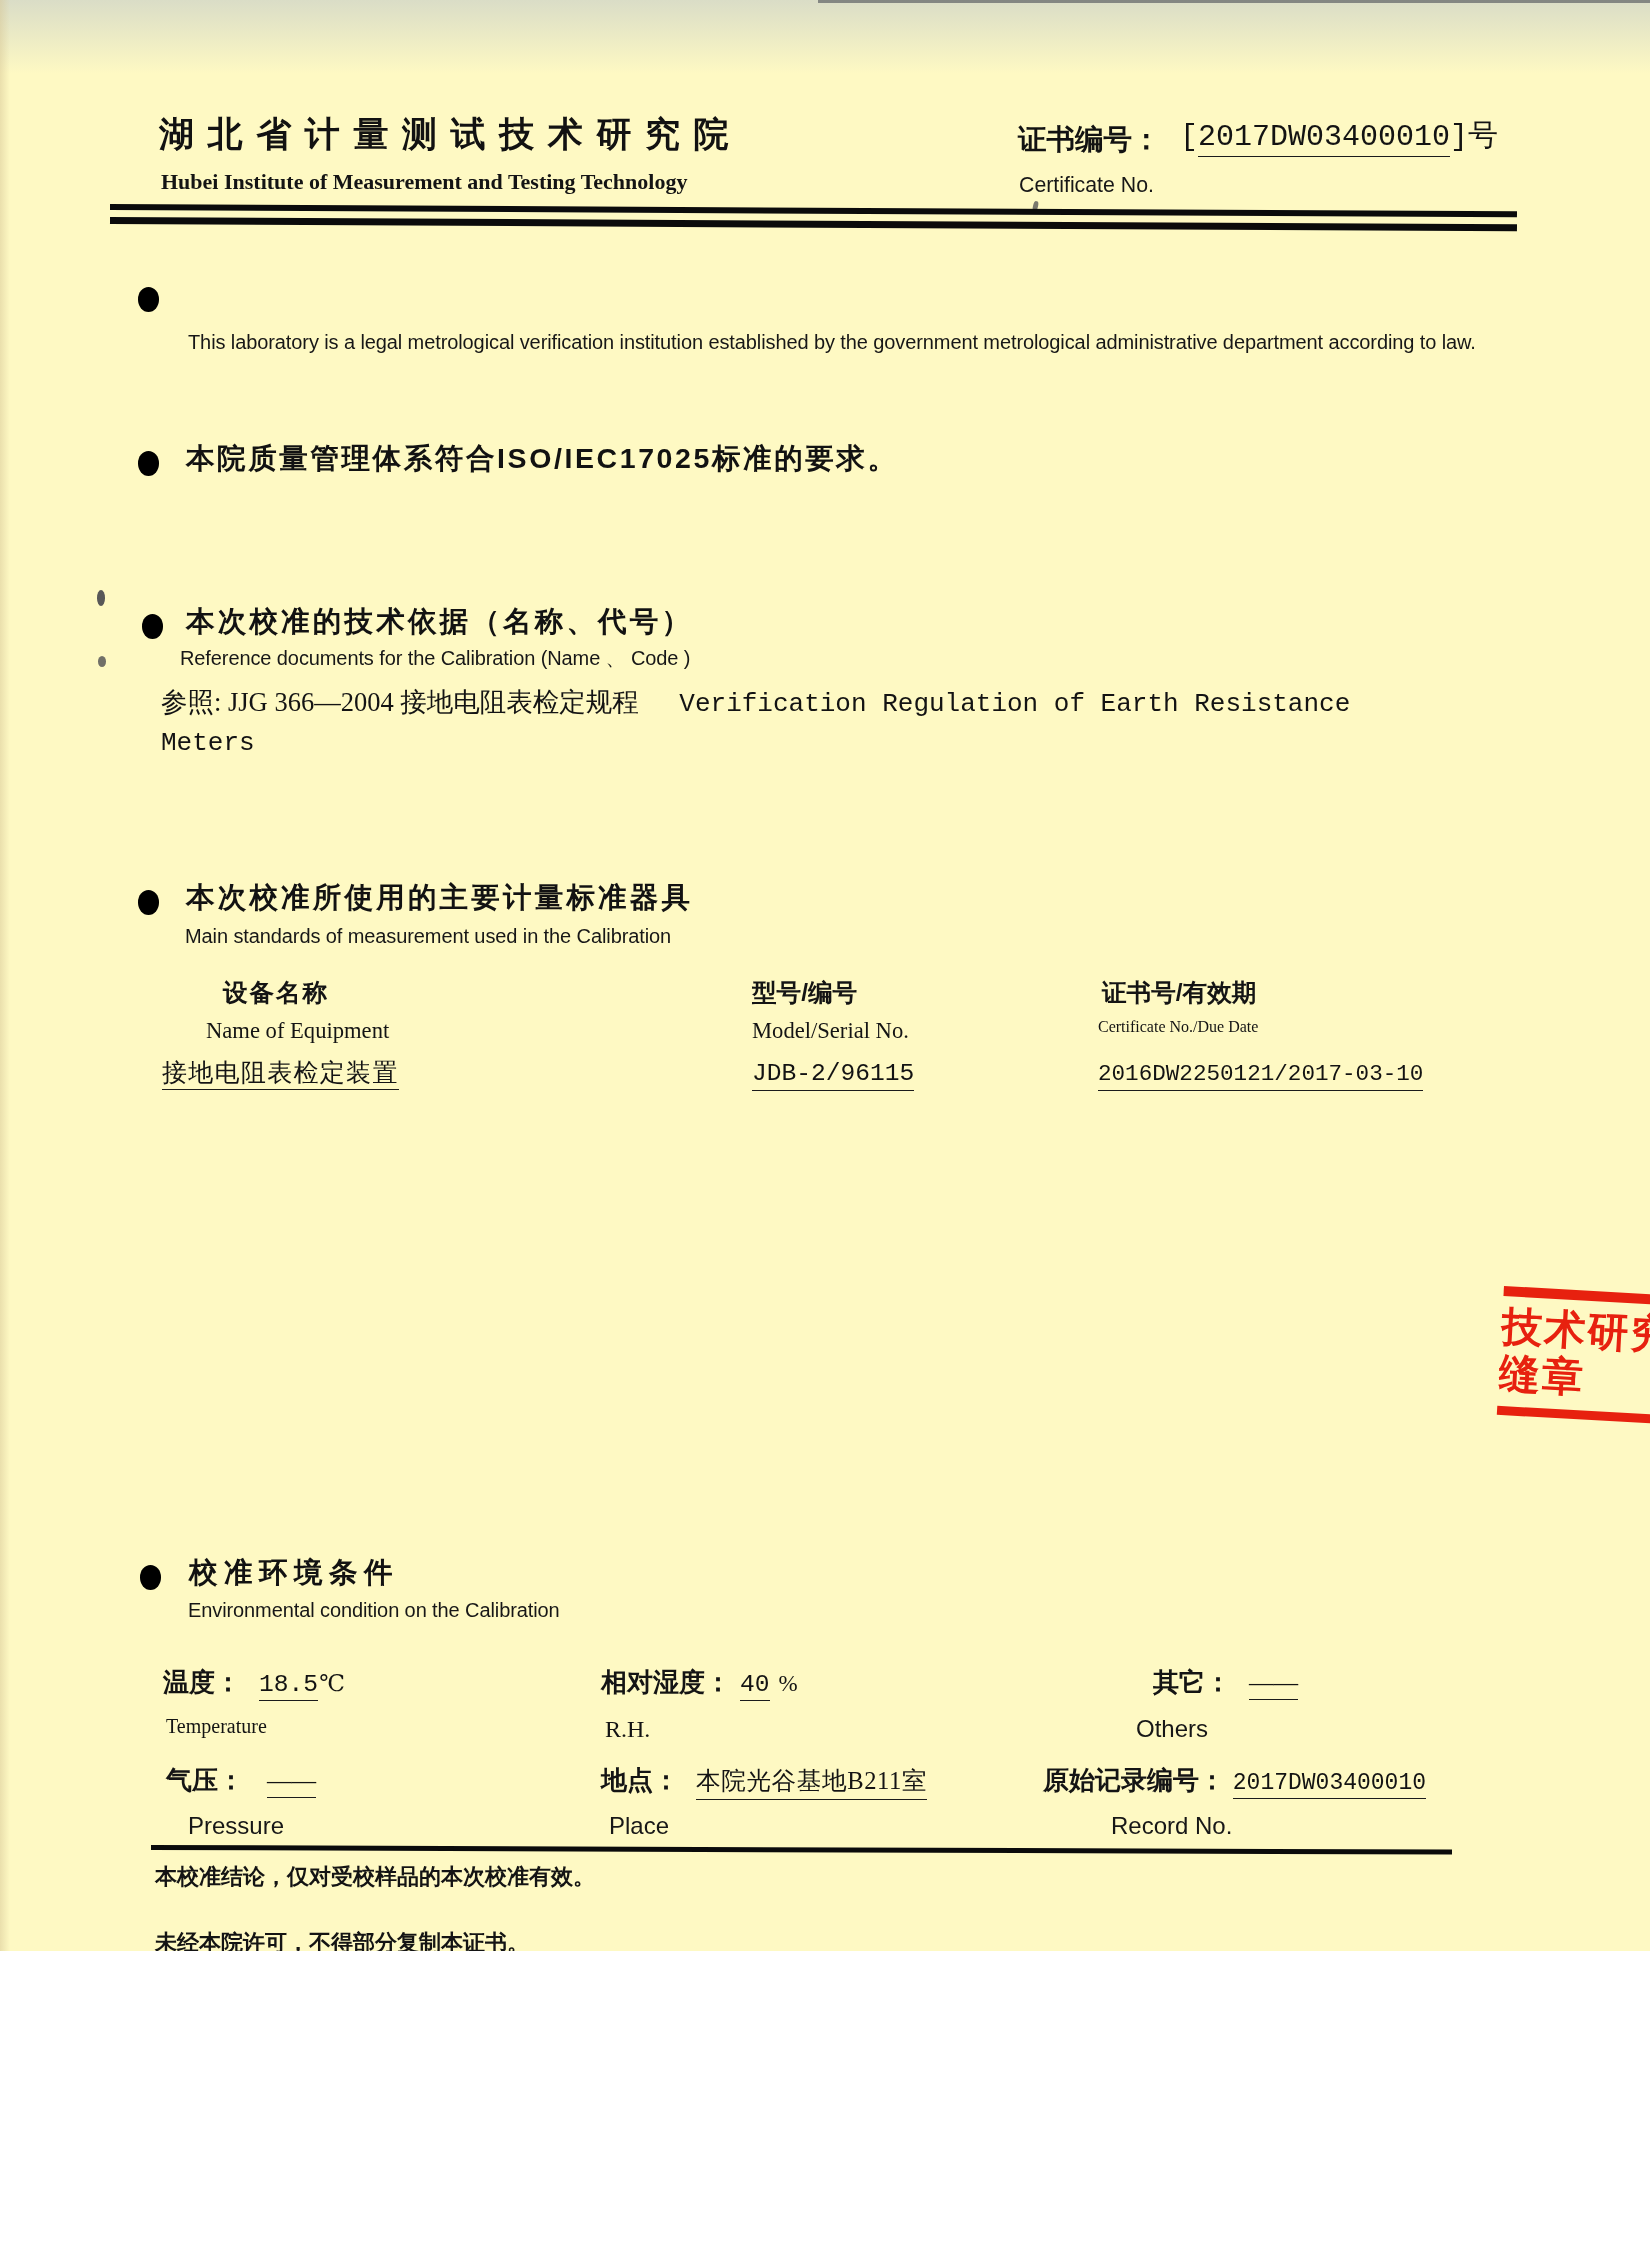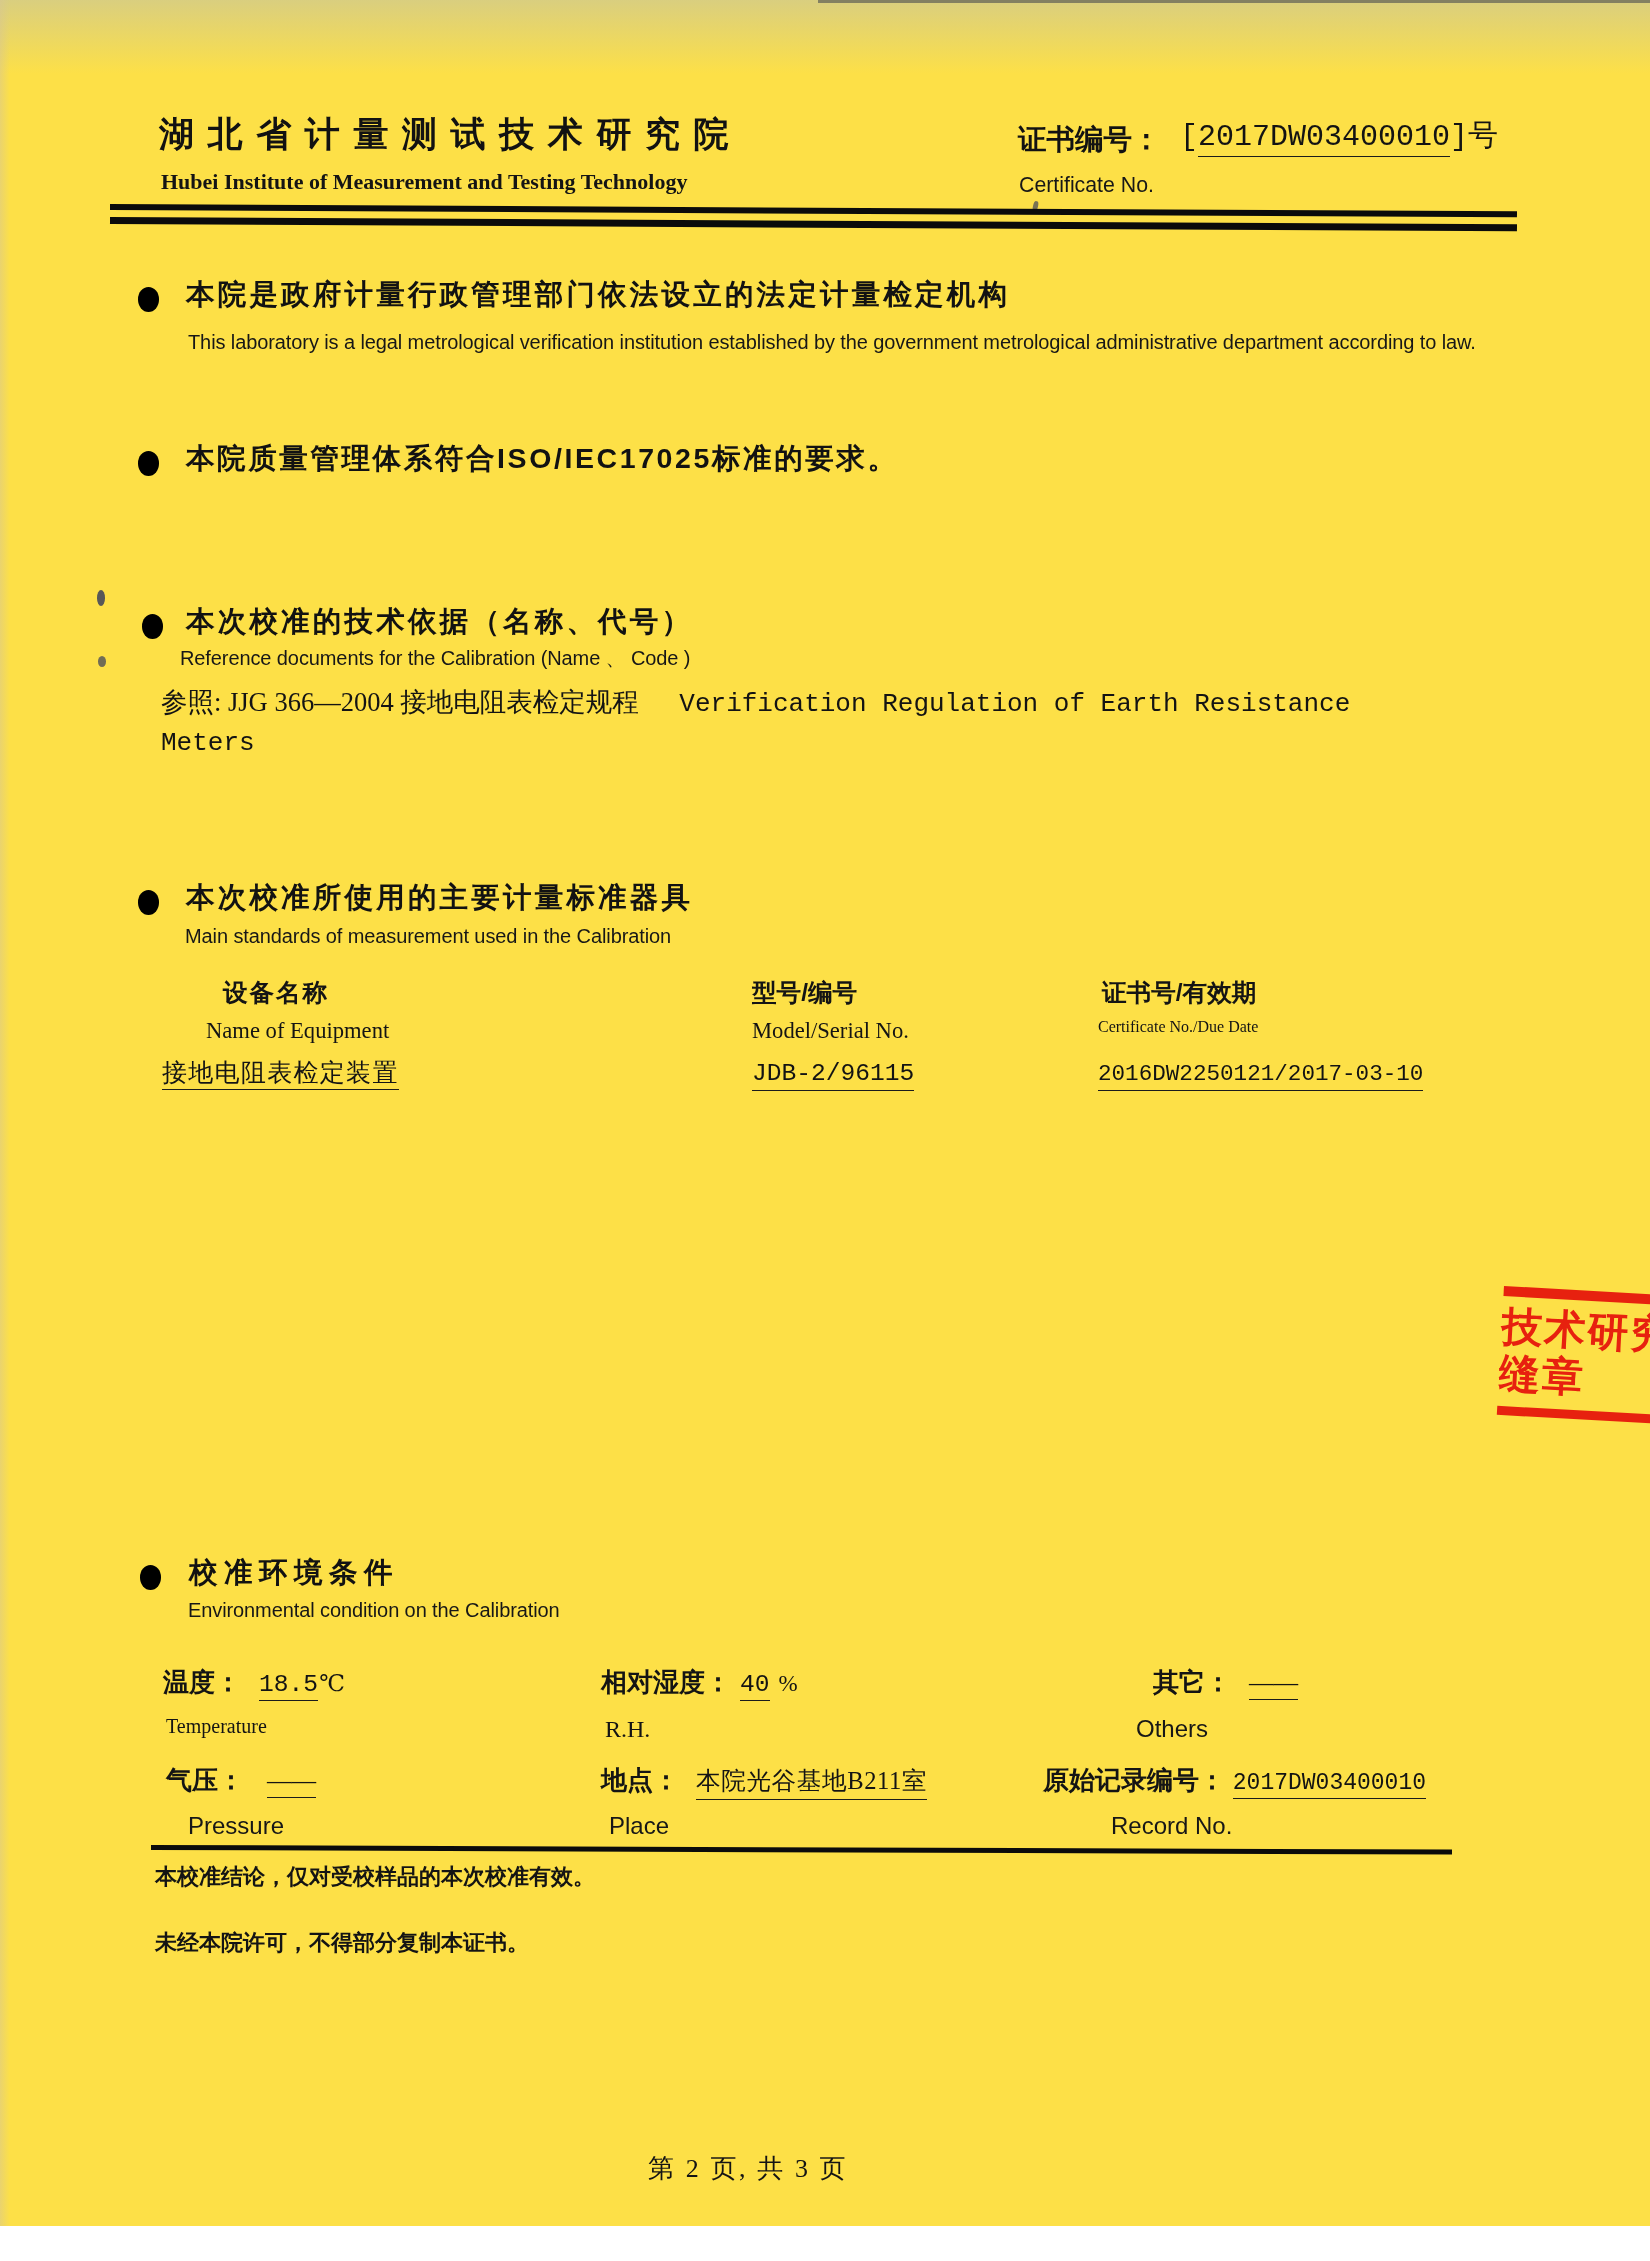--- a/index.html
+++ b/index.html
@@ -1,19 +1,19 @@
 <!DOCTYPE html>
 <html style="font-size:10.3px"><head>
 <meta charset="utf-8">
 <style>
   html,body{margin:0;padding:0;background:#ffffff;}
   .page{
     position:relative;
-    width:1651px;height:2226px;
-    background:#fde047;
+    width:1651px;height:1951px;
+    background:#fef9c3;
     overflow:hidden;
     font-family:"Liberation Serif",serif;
     color:#151515;
   }
   .abs{position:absolute;line-height:1.18;white-space:nowrap;}
   .hei{font-family:"Liberation Sans","DejaVu Sans",sans-serif;font-weight:bold;color:#121212;}
   .hei-md{font-family:"Liberation Sans","DejaVu Sans",sans-serif;font-weight:600;color:#141414;}
   .song{font-family:"Liberation Serif","DejaVu Serif",serif;color:#141414;}
   .sans{font-family:"Liberation Sans","DejaVu Sans",sans-serif;color:#171717;}
   .mono{font-family:"Liberation Mono","DejaVu Sans Mono",monospace;color:#131313;}
@@ -56,21 +56,20 @@
   <div class="abs hei" style="left:1018px;top:123px;font-size:28.5px;">证书编号：</div>
   <div class="abs mono" style="left:1180px;top:120px;font-size:30px;">
     <span>[</span><span class="u">2017DW03400010</span><span>]号</span>
   </div>
   <div class="abs sans" style="left:1019px;top:173px;font-size:21.3px;">Certificate No.</div>
 
   <div class="rule" style="left:110px;top:204px;width:1407px;height:5.8px;transform:rotate(0.3deg);"></div>
   <div class="rule" style="left:110px;top:217px;width:1407px;height:6.5px;transform:rotate(0.3deg);"></div>
 
   <div class="dot" style="left:138px;top:287px;"></div>
-  <div class="abs hei" style="left:186px;top:278px;font-size:28.5px;letter-spacing:3.2px;">本院是政府计量行政管理部门依法设立的法定计量检定机构</div>
   <div class="abs sans en-sub" style="left:188px;top:327px;font-size:20px;width:1297px;white-space:normal;line-height:30px;text-align:justify;">This laboratory is a legal metrological verification institution established by the government metrological administrative department according to law.</div>
 
   <div class="dot" style="left:138px;top:451px;"></div>
   <div class="abs hei" style="left:186px;top:442px;font-size:28.5px;letter-spacing:2.6px;">本院质量管理体系符合ISO/IEC17025标准的要求。</div>
 
   <div class="dot" style="left:142px;top:614px;"></div>
   <div class="abs hei" style="left:186px;top:605px;font-size:28.5px;letter-spacing:3.2px;">本次校准的技术依据（名称、代号）</div>
   <div class="abs sans en-sub" style="left:180px;top:647px;font-size:20px;">Reference documents for the Calibration (Name 、 Code )</div>
   <div class="abs" style="left:161px;top:687px;">
     <span class="song" style="font-size:26.5px;margin-top:48px;">参照: JJG  366—2004 接地电阻表检定规程</span>

